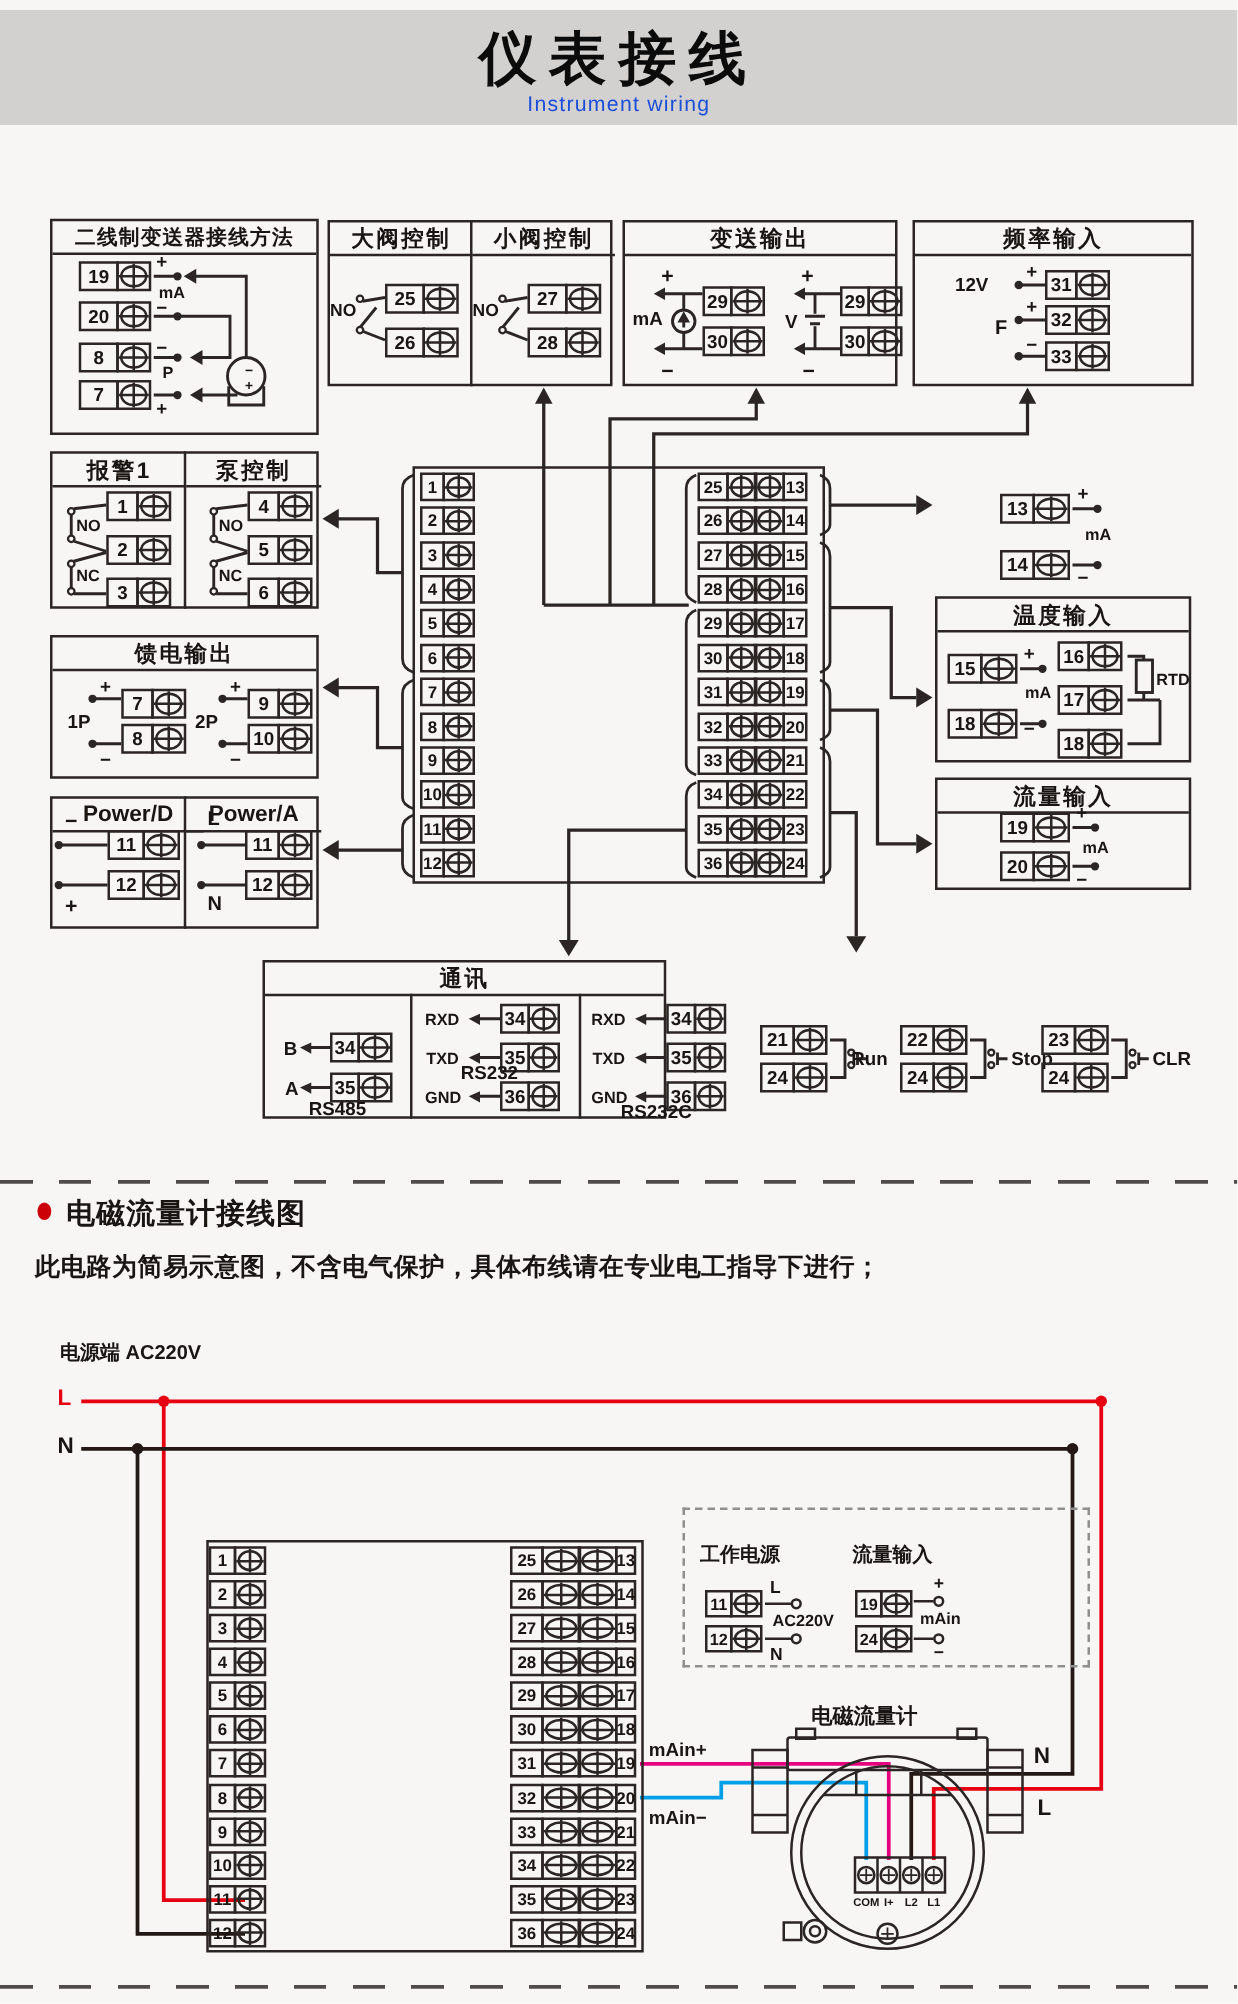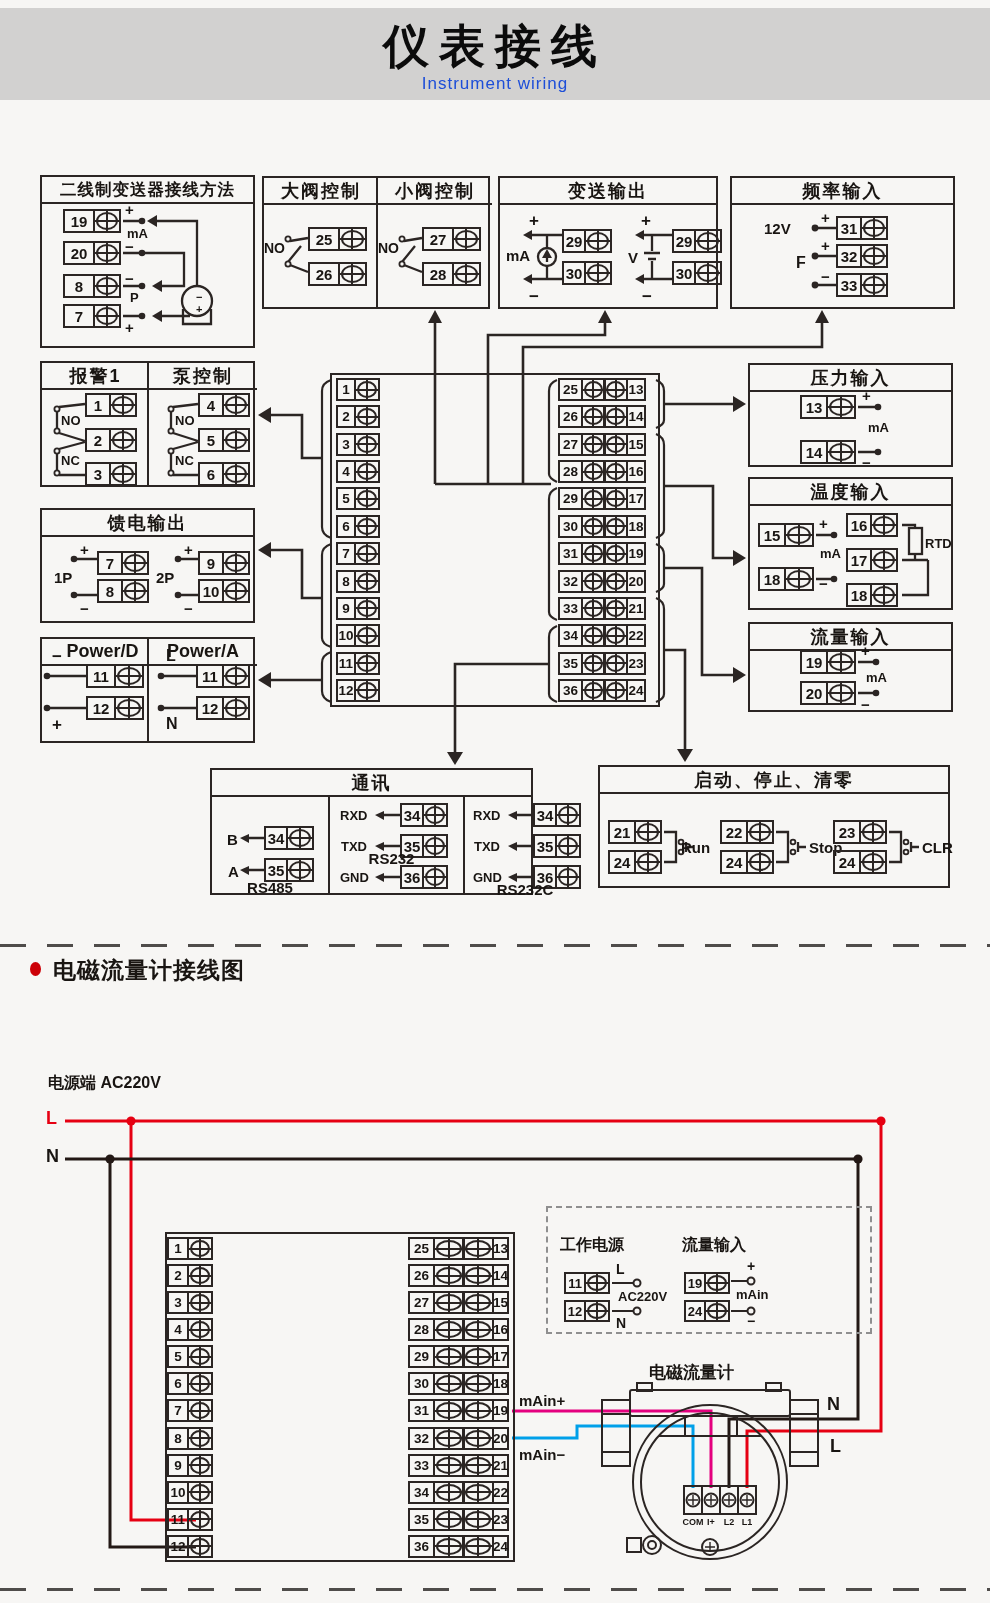--- a/index.html
+++ b/index.html
@@ -517,23 +517,20 @@
         <u>23</u>
       </div>
       <div class="row">
         <b>36</b>
         <i></i>
         <i></i>
         <u>24</u>
       </div>
     </div>
 
-<div class="bx" style="left:748px;top:363px;width:205px;height:104px">
-  <div class="bt">压力输入</div>
-</div>
 <div class="t" style="left:800px;top:395px">
       <b style="width:28px">13</b>
       <i style="width:30px"></i>
     </div>
 <div class="t" style="left:800px;top:440px">
       <b style="width:28px">14</b>
       <i style="width:30px"></i>
     </div>
 <div class="lb" style="left:862px;top:388px">+</div>
 <div class="lb" style="left:868px;top:421px;font-size:13px">mA</div>
@@ -624,23 +621,20 @@
     </div>
 <div class="t" style="left:533px;top:865px">
       <b style="width:24px">36</b>
       <i style="width:26px"></i>
     </div>
 <div class="lb" style="left:473px;top:809px;font-size:13px">RXD</div>
 <div class="lb" style="left:474px;top:840px;font-size:13px">TXD</div>
 <div class="lb" style="left:473px;top:871px;font-size:13px">GND</div>
 <div class="name" style="left:465px;top:881px;width:120px">RS232C</div>
 
-<div class="bx" style="left:598px;top:765px;width:352px;height:123px">
-  <div class="bt">启动、停止、清零</div>
-</div>
 <div class="t" style="left:608px;top:820px">
       <b style="width:28px">21</b>
       <i style="width:28px"></i>
     </div>
 <div class="t" style="left:608px;top:850px">
       <b style="width:28px">24</b>
       <i style="width:28px"></i>
     </div>
 <div class="lb" style="left:681px;top:840px">Run</div>
 <div class="t" style="left:720px;top:820px">
@@ -658,20 +652,21 @@
     </div>
 <div class="t" style="left:833px;top:850px">
       <b style="width:28px">24</b>
       <i style="width:28px"></i>
     </div>
 <div class="lb" style="left:922px;top:840px">CLR</div>
 
 <div class="dash" style="top:944px"></div>
 <div class="bullet" style="left:30px;top:962px"></div>
 <div class="s2title" style="left:53px;top:955px">电磁流量计接线图</div>
+<div class="s2note" style="left:28px;top:1000px">此电路为简易示意图，不含电气保护，具体布线请在专业电工指导下进行；</div>
 <div class="lb" style="left:48px;top:1075px;font-size:16px">电源端 AC220V</div>
 <div class="lb" style="left:46px;top:1109px;font-size:18px;color:#e60012">L</div>
 <div class="lb" style="left:46px;top:1147px;font-size:18px">N</div>
 
 <div class="bx" style="left:165px;top:1232px;width:350px;height:330px"></div>
 <div class="col lcol2" style="left:167px;top:1237px;width:48px;height:321px">
 
 <div class="row">
         <b>1</b>
         <i></i>

